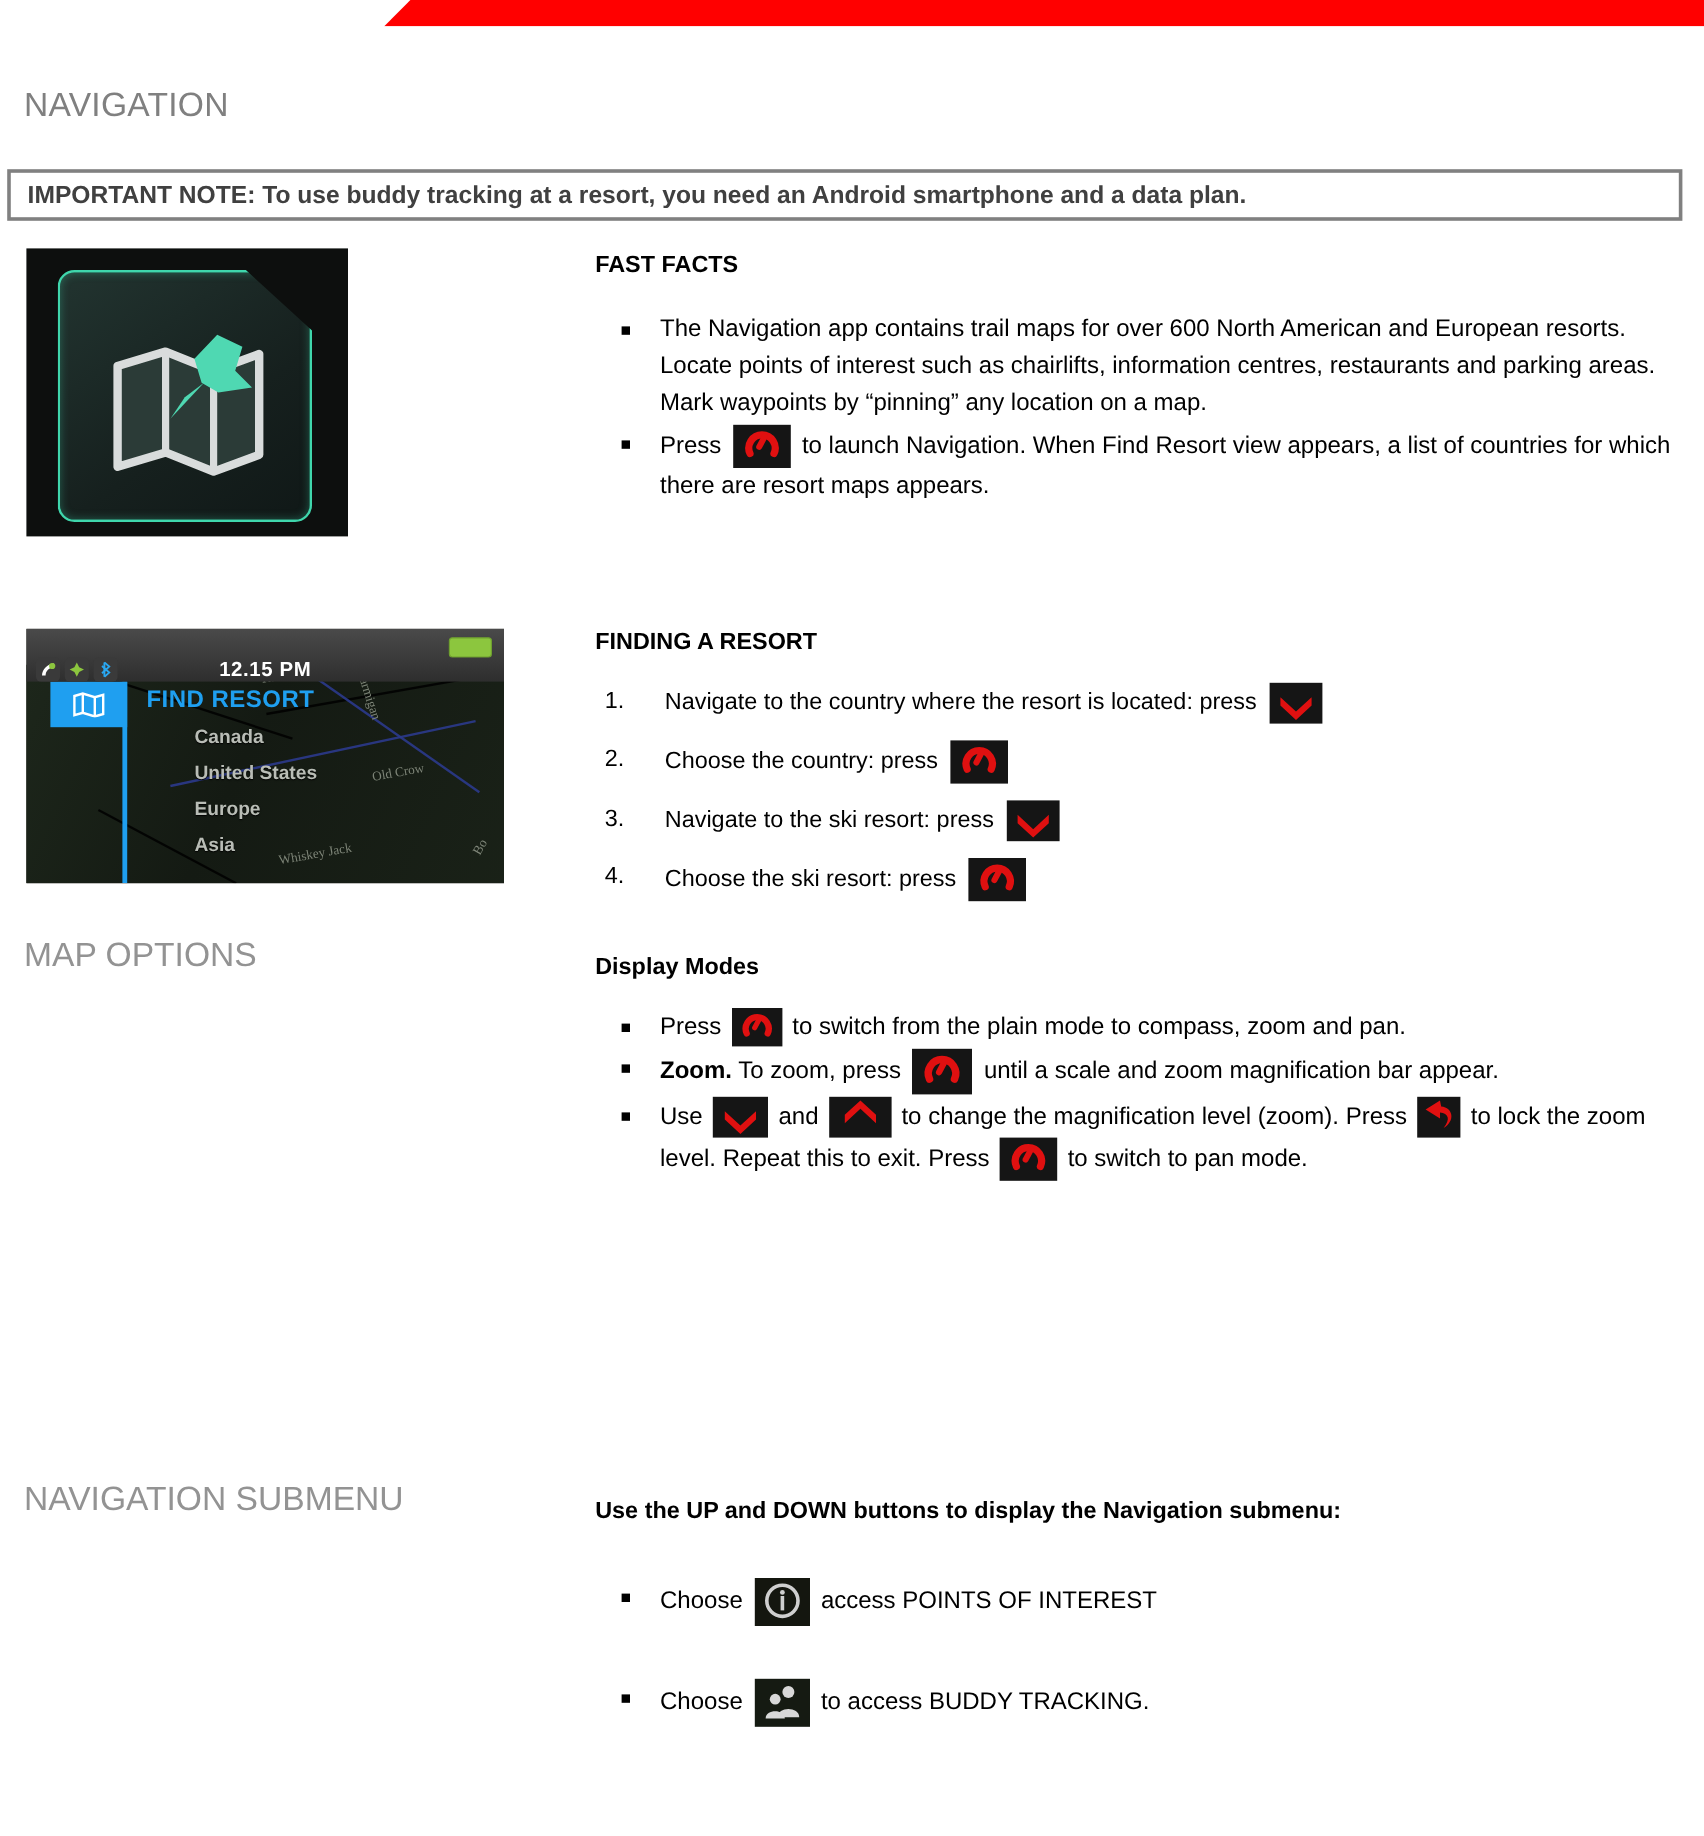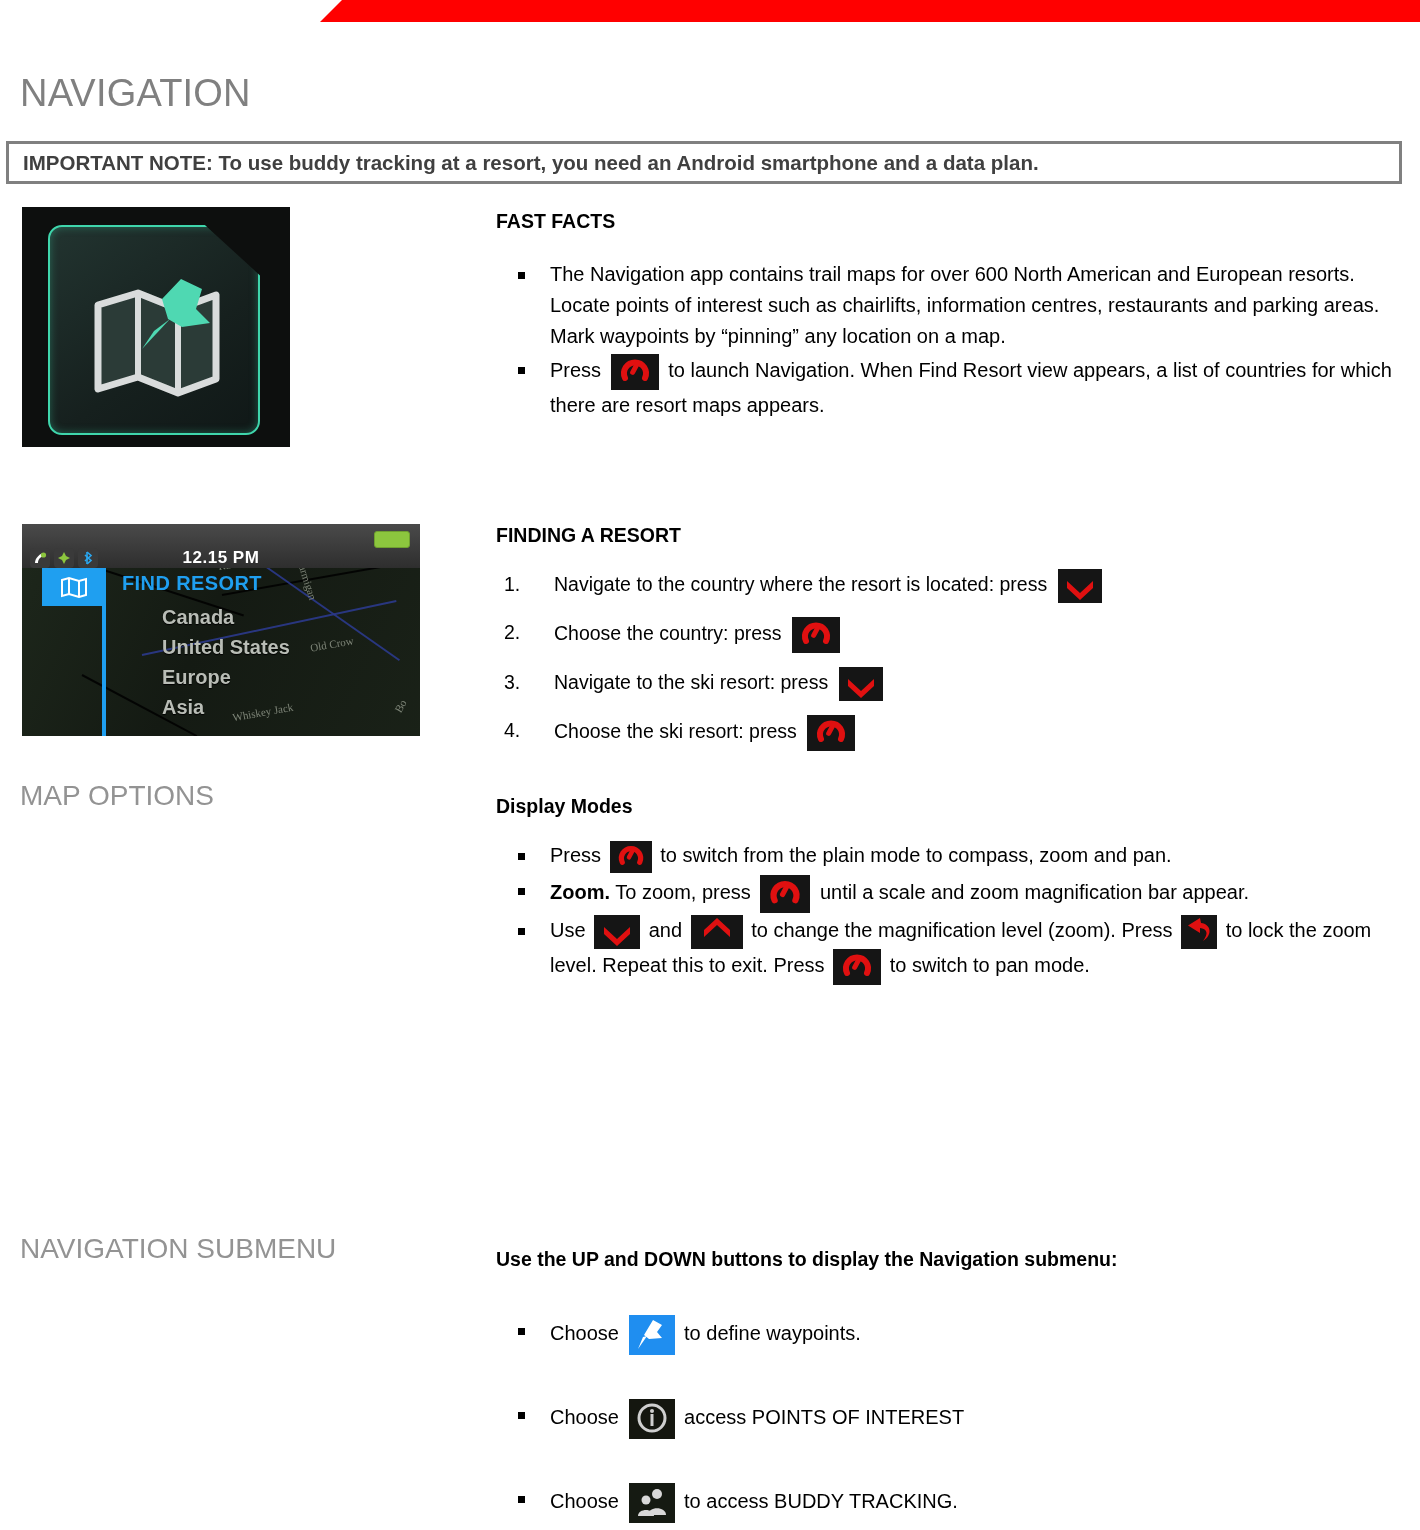--- a/index.html
+++ b/index.html
@@ -32,21 +32,21 @@
     height: 22px;
     background: #ff0000;
     clip-path: polygon(22px 0, 100% 0, 100% 100%, 0 100%);
   }
 
   
   .page-title {
     position: absolute;
     top: 72px;
     left: 20px;
-    font-size: 38px;
+    font-size: 28px;
     color: #808080;
     letter-spacing: 0.2px;
     font-weight: 400;
   }
 
   
   .note-box {
     position: absolute;
     top: 141px;
     left: 6px;
@@ -156,21 +156,21 @@
     position:absolute; left:80px; top:14px;
     width:4px; height: 168px; background:#1f9ff0;
   }
   .find-title {
     position:absolute; left:100px; top:18px;
     color:#1f9ff0; font-weight:bold; font-size:20px;
     letter-spacing:.4px;
   }
   .country {
     position:absolute; left:140px;
-    color:#b9bdb6; font-weight:bold; font-size:20px;
+    color:#b9bdb6; font-weight:bold; font-size:16px;
     text-shadow: 0 1px 1px #000;
   }
 
   
   .sec-heading {
     position: absolute;
     left: 20px;
     font-size: 28px;
     color: #939393;
     font-weight: 400;
@@ -456,32 +456,20 @@
       </li>
 
 
     </ul>
   </div>
 
   <div class="block" id="block-nav-submenu">
     <p class="sub-heading">Use the UP and DOWN buttons to display the Navigation submenu:</p>
     <ul class="bullet-list" style="margin-top:44px;">
 
-      <li class="bullet-item" style="margin-bottom:44px;">
-        <span>Choose</span>
-        <span class="chip" style="width:46px;height:40px;margin:0 4px;background:#1f8ef0;">
-          <svg width="46" height="40" viewBox="0 0 46 40">
-              <g fill="#ffffff">
-                <path d="M24,5 L33,10 L28,17 L33,23 L20,24 L15,20 Z"></path>
-                <path d="M18,21 L9,34 L14,22 Z"></path>
-              </g>
-            </svg>
-        </span>
-        <span>to define waypoints.</span>
-      </li>
 
       <li class="bullet-item" style="margin-bottom:44px;">
         <span>Choose</span>
         <span class="chip" style="width:46px;height:40px;margin:0 4px;background:#14160f;">
           <svg width="46" height="40" viewBox="0 0 46 40">
               <circle cx="23" cy="19" r="13" fill="none" stroke="#cfcfcf" stroke-width="3"></circle>
               <circle cx="23" cy="12" r="2" fill="#cfcfcf"></circle>
               <rect x="21.5" y="15" width="3" height="12" fill="#cfcfcf"></rect>
             </svg>
         </span>

